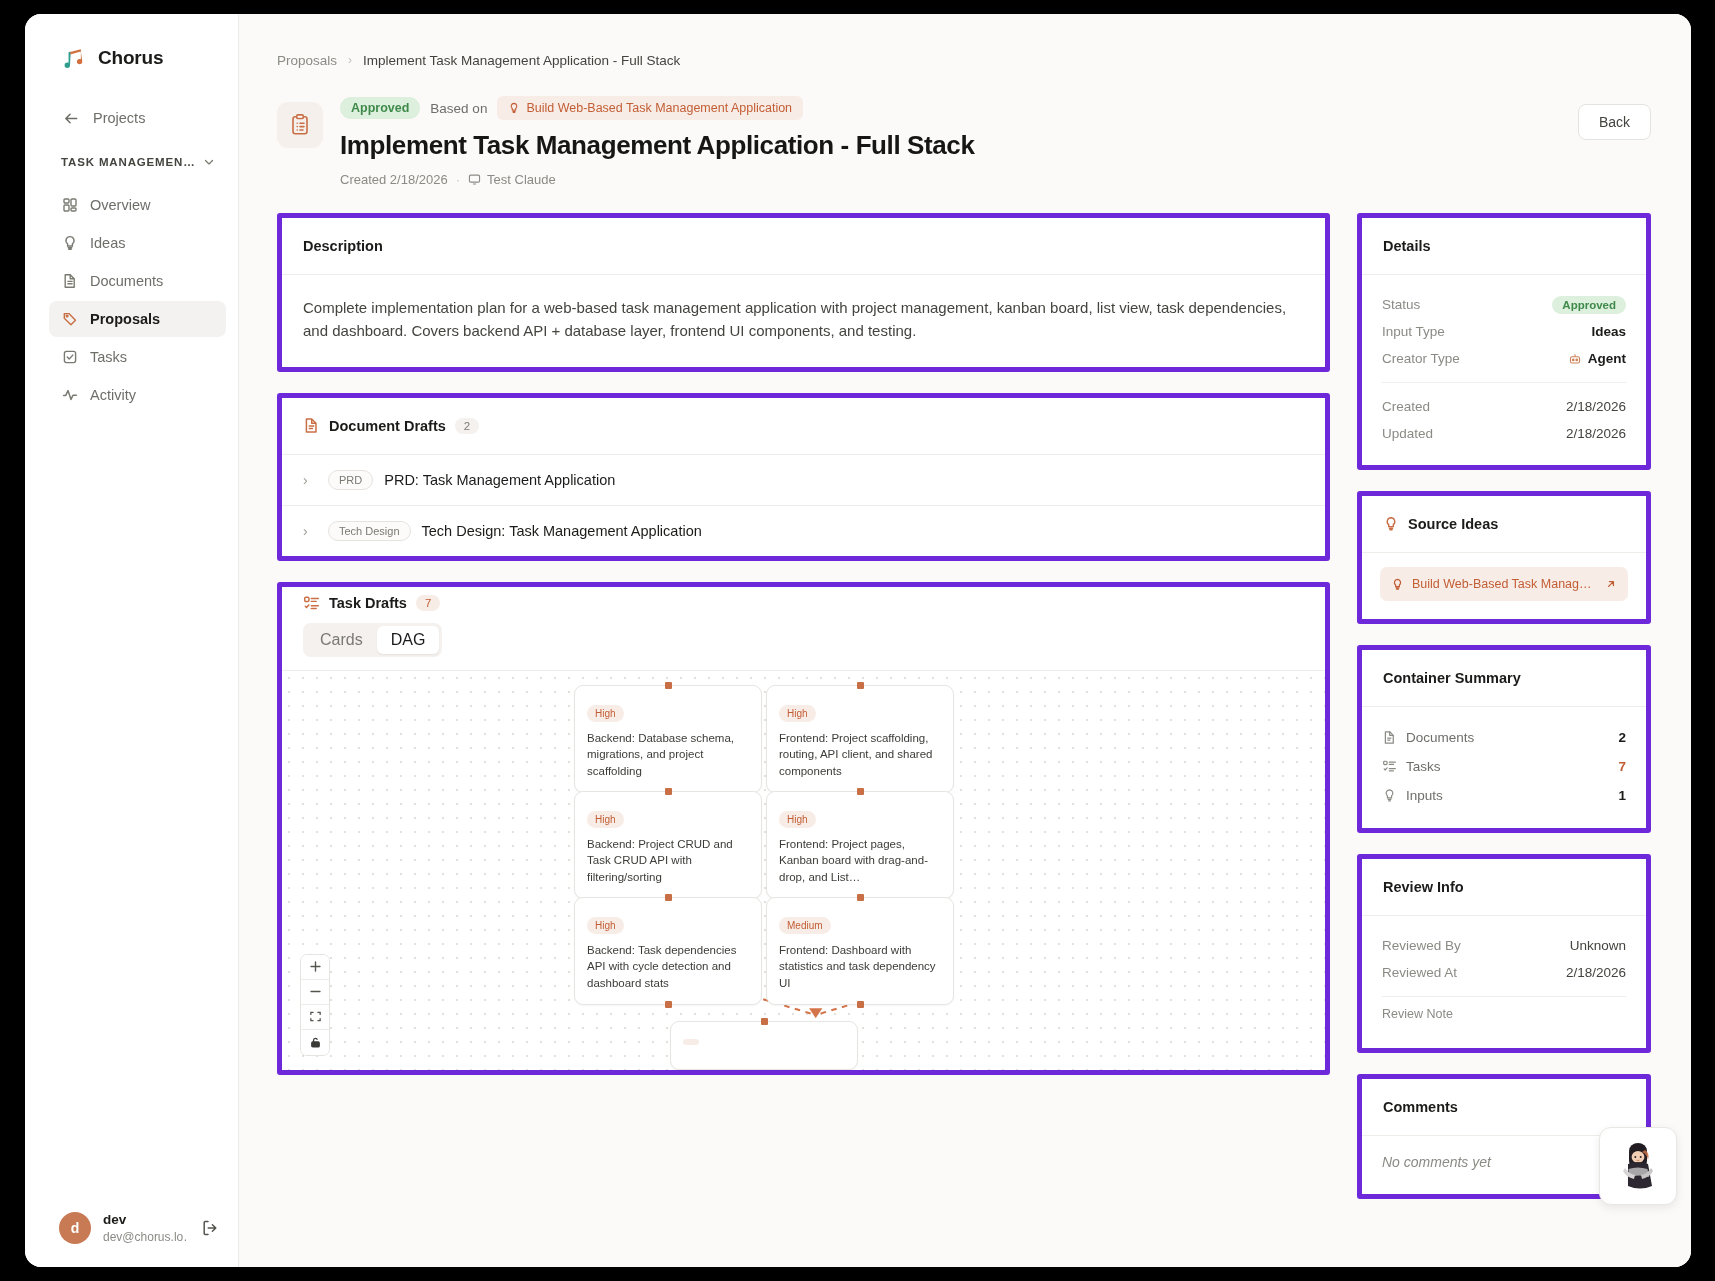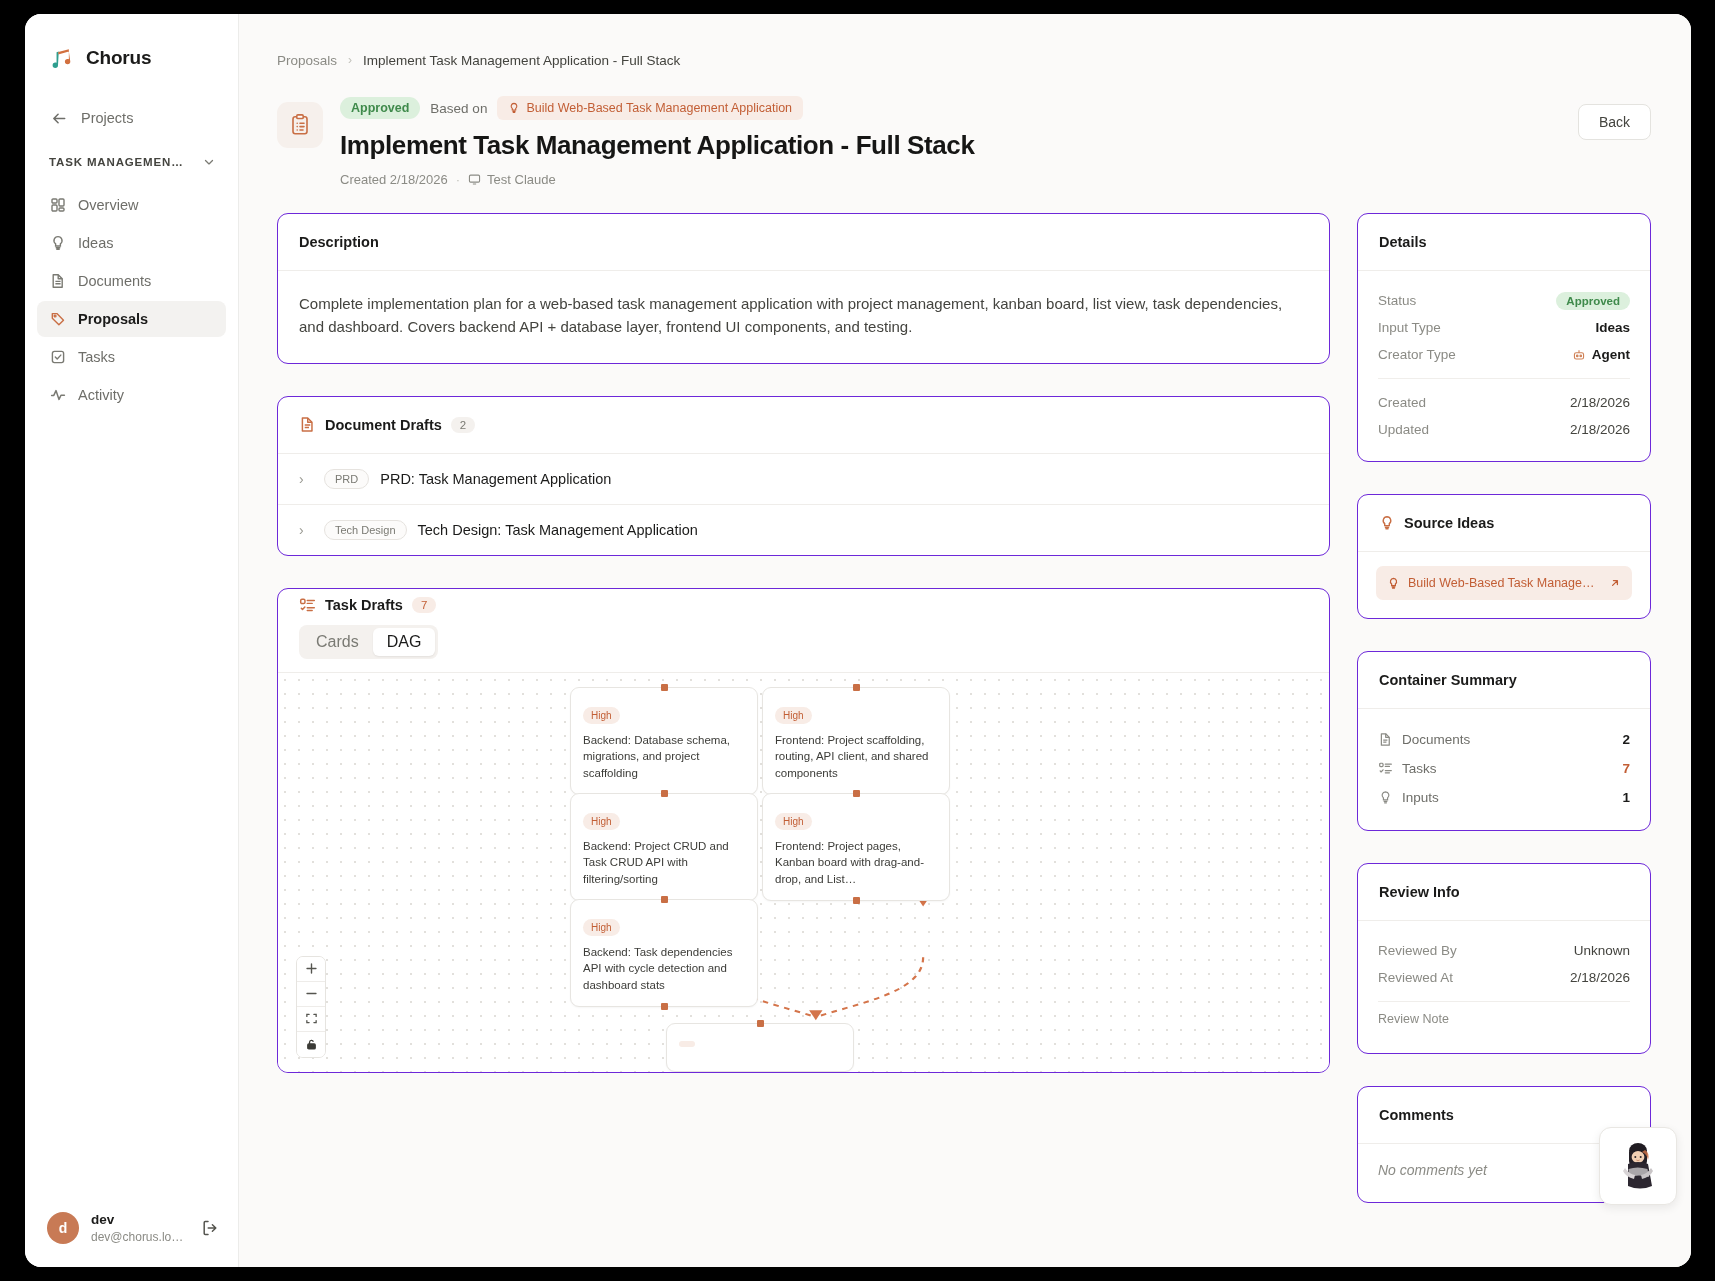--- a/index.html
+++ b/index.html
@@ -19,20 +19,21 @@
     display: flex;
   }
 
   
   .sidebar {
     width: 214px; height: 100%;
     background: #ffffff;
     border-right: 1px solid #ececea;
     display: flex; flex-direction: column;
     flex: 0 0 214px;
+    padding-left: 12px;
   }
   .brand {
     display: flex; align-items: center; gap: 11px;
     padding: 25px 0 0 24px; height: 62px;
   }
   .brand-logo { width: 26px; height: 26px; flex: 0 0 26px; }
   .brand-name { font-size: 19px; font-weight: 700; color: #1b1b1a; letter-spacing: -0.2px; }
 
   .nav-back {
     display: flex; align-items: center; gap: 13px;
@@ -125,22 +126,22 @@
     background: #fff; border: 1px solid #e4e3df; border-radius: 8px;
     font-size: 14px; color: #44443f; padding: 9px 20px; cursor: pointer;
     font-family: inherit; margin-top: 8px; flex: 0 0 auto;
   }
 
   .content-cols { display: flex; gap: 27px; margin-top: 26px; }
   .col-left { flex: 1 1 auto; min-width: 0; }
   .col-right { flex: 0 0 294px; width: 294px; }
 
   .card {
-    background: #ffffff; border: 1px solid #6d28d9; border-radius: 11px;
-    overflow: hidden; margin-bottom: 32px;
+    background: #ffffff; border: 5px solid #6d28d9; border-radius: 3px;
+    overflow: hidden; margin-bottom: 21px;
   }
   .card-head {
     padding: 17px 21px; display: flex; align-items: center; gap: 9px;
     min-height: 56px;
   }
   .card-head-title { font-size: 14.5px; font-weight: 700; color: #1b1b1a; }
   .card-sep { border-top: 1px solid #efedea; }
   .count-pill {
     background: #f4f1ee; color: #7a7a73;
     font-size: 11.5px; border-radius: 999px; padding: 2px 9px; min-width: 22px; text-align:center;
@@ -519,20 +520,26 @@
                 <span class="port bottom"></span>
               </div>
 
               <div class="dag-node" style="left:292px; top:226px;">
                 <span class="port top"></span>
                 <span class="prio">High</span>
                 <div class="node-label">Backend: Task dependencies API with cycle detection and dashboard stats</div>
                 <span class="port bottom"></span>
               </div>
 
+              <div class="dag-node" style="left:484px; top:226px;">
+                <span class="port top"></span>
+                <span class="prio">Medium</span>
+                <div class="node-label">Frontend: Dashboard with statistics and task dependency UI</div>
+                <span class="port bottom"></span>
+              </div>
 
               <div class="dag-node" style="left:388px; top:350px;">
                 <span class="port top"></span>
                 <span class="prio"></span>
               </div>
 
               <div class="dag-controls">
                 <div class="dag-ctrl">
                   <svg width="13" height="13" viewBox="0 0 14 14" stroke="#55554f" stroke-width="1.5" stroke-linecap="round">
                       <path d="M7 2.2v9.6M2.2 7h9.6"></path>

